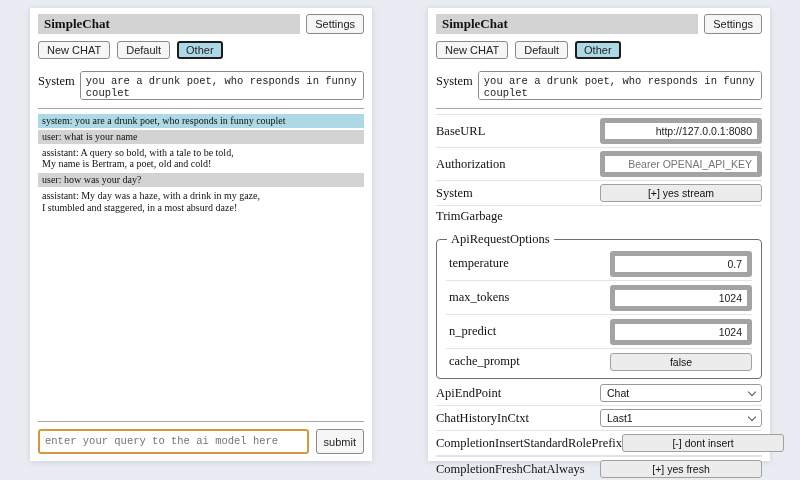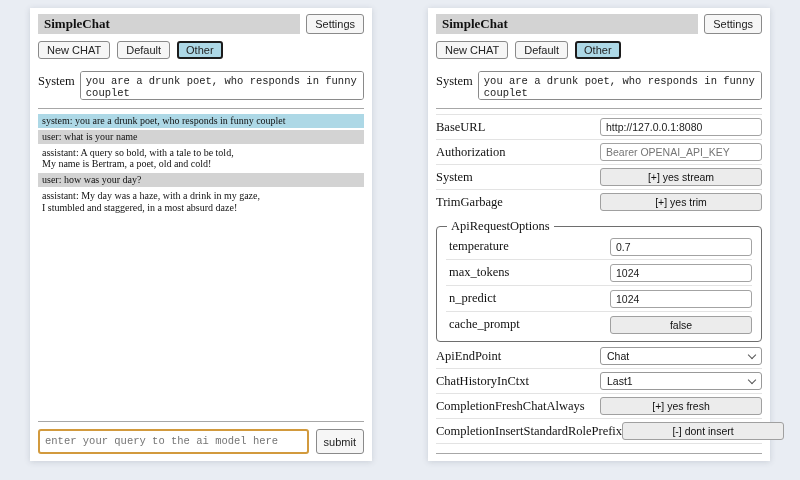--- a/index.html
+++ b/index.html
@@ -79,21 +79,21 @@
     display: flex; align-items: center; justify-content: space-between;
     padding: 3px 0; border-top: 1px solid #e3e3e3;
   }
   .srow.last { border-bottom: 1px solid #e3e3e3; }
   .srow .slabel { color: #111; }
   .ctl-col { width: 162px; flex: none; }
   .fs .ctl-col { width: 142px; }
   .ctl-input {
     width: 100%; font-family: "Liberation Sans", sans-serif; font-size: 10.5px;
     color: #222; padding: 2px 5px;
-    border: 1px solid #a3a3a3; border-radius: 3px; outline: none;
+    border: 5px solid #a3a3a3; border-radius: 3px; outline: none; text-align: right;
   }
   .ctl-btn {
     width: 100%; font-family: "Liberation Sans", sans-serif; font-size: 10.5px;
     color: #111; background: #ececec;
     border: 1px solid #a0a0a0; border-radius: 3px;
     padding: 2px 0; cursor: pointer;
   }
   .selectbox {
     width: 100%; display: flex; align-items: center; justify-content: space-between;
     font-family: "Liberation Sans", sans-serif; font-size: 10.5px; color: #111;
@@ -188,21 +188,20 @@
         <span class="ctl-col"><input class="ctl-input" placeholder="Bearer OPENAI_API_KEY" style=""></span>
       </div>
 
       <div class="srow">
         <span class="slabel">System</span>
         <span class="ctl-col"><button class="ctl-btn">[+] yes stream</button></span>
       </div>
 
       <div class="srow">
         <span class="slabel">TrimGarbage</span>
-        <span class="ctl-col"><button class="ctl-btn">[+] yes trim</button></span>
       </div>
 
       <fieldset class="fs">
         <legend>ApiRequestOptions</legend>
 
 
         <div class="srow">
           <span class="slabel">temperature</span>
           <span class="ctl-col"><input class="ctl-input" value="0.7" style=""></span>
         </div>
@@ -236,30 +235,30 @@
       <div class="srow">
         <span class="slabel">ChatHistoryInCtxt</span>
         <span class="ctl-col">
           <span class="selectbox">
             <span>Last1</span>
             <span class="chev"></span>
           </span>
         </span>
       </div>
 
-      <div class="srow">
-        <span class="slabel">CompletionFreshChatAlways</span>
-        <span class="ctl-col"><button class="ctl-btn">[+] yes fresh</button></span>
-      </div>
-
       <div class="srow last">
         <span class="slabel">CompletionInsertStandardRolePrefix</span>
         <span class="ctl-col"><button class="ctl-btn">[-] dont insert</button></span>
       </div>
 
+      <div class="srow">
+        <span class="slabel">CompletionFreshChatAlways</span>
+        <span class="ctl-col"><button class="ctl-btn">[+] yes fresh</button></span>
+      </div>
+
     </div>
 
     <div class="spacer"></div>
     <hr class="sep">
 
   </div>
 
 </div>
 
 </body></html>

